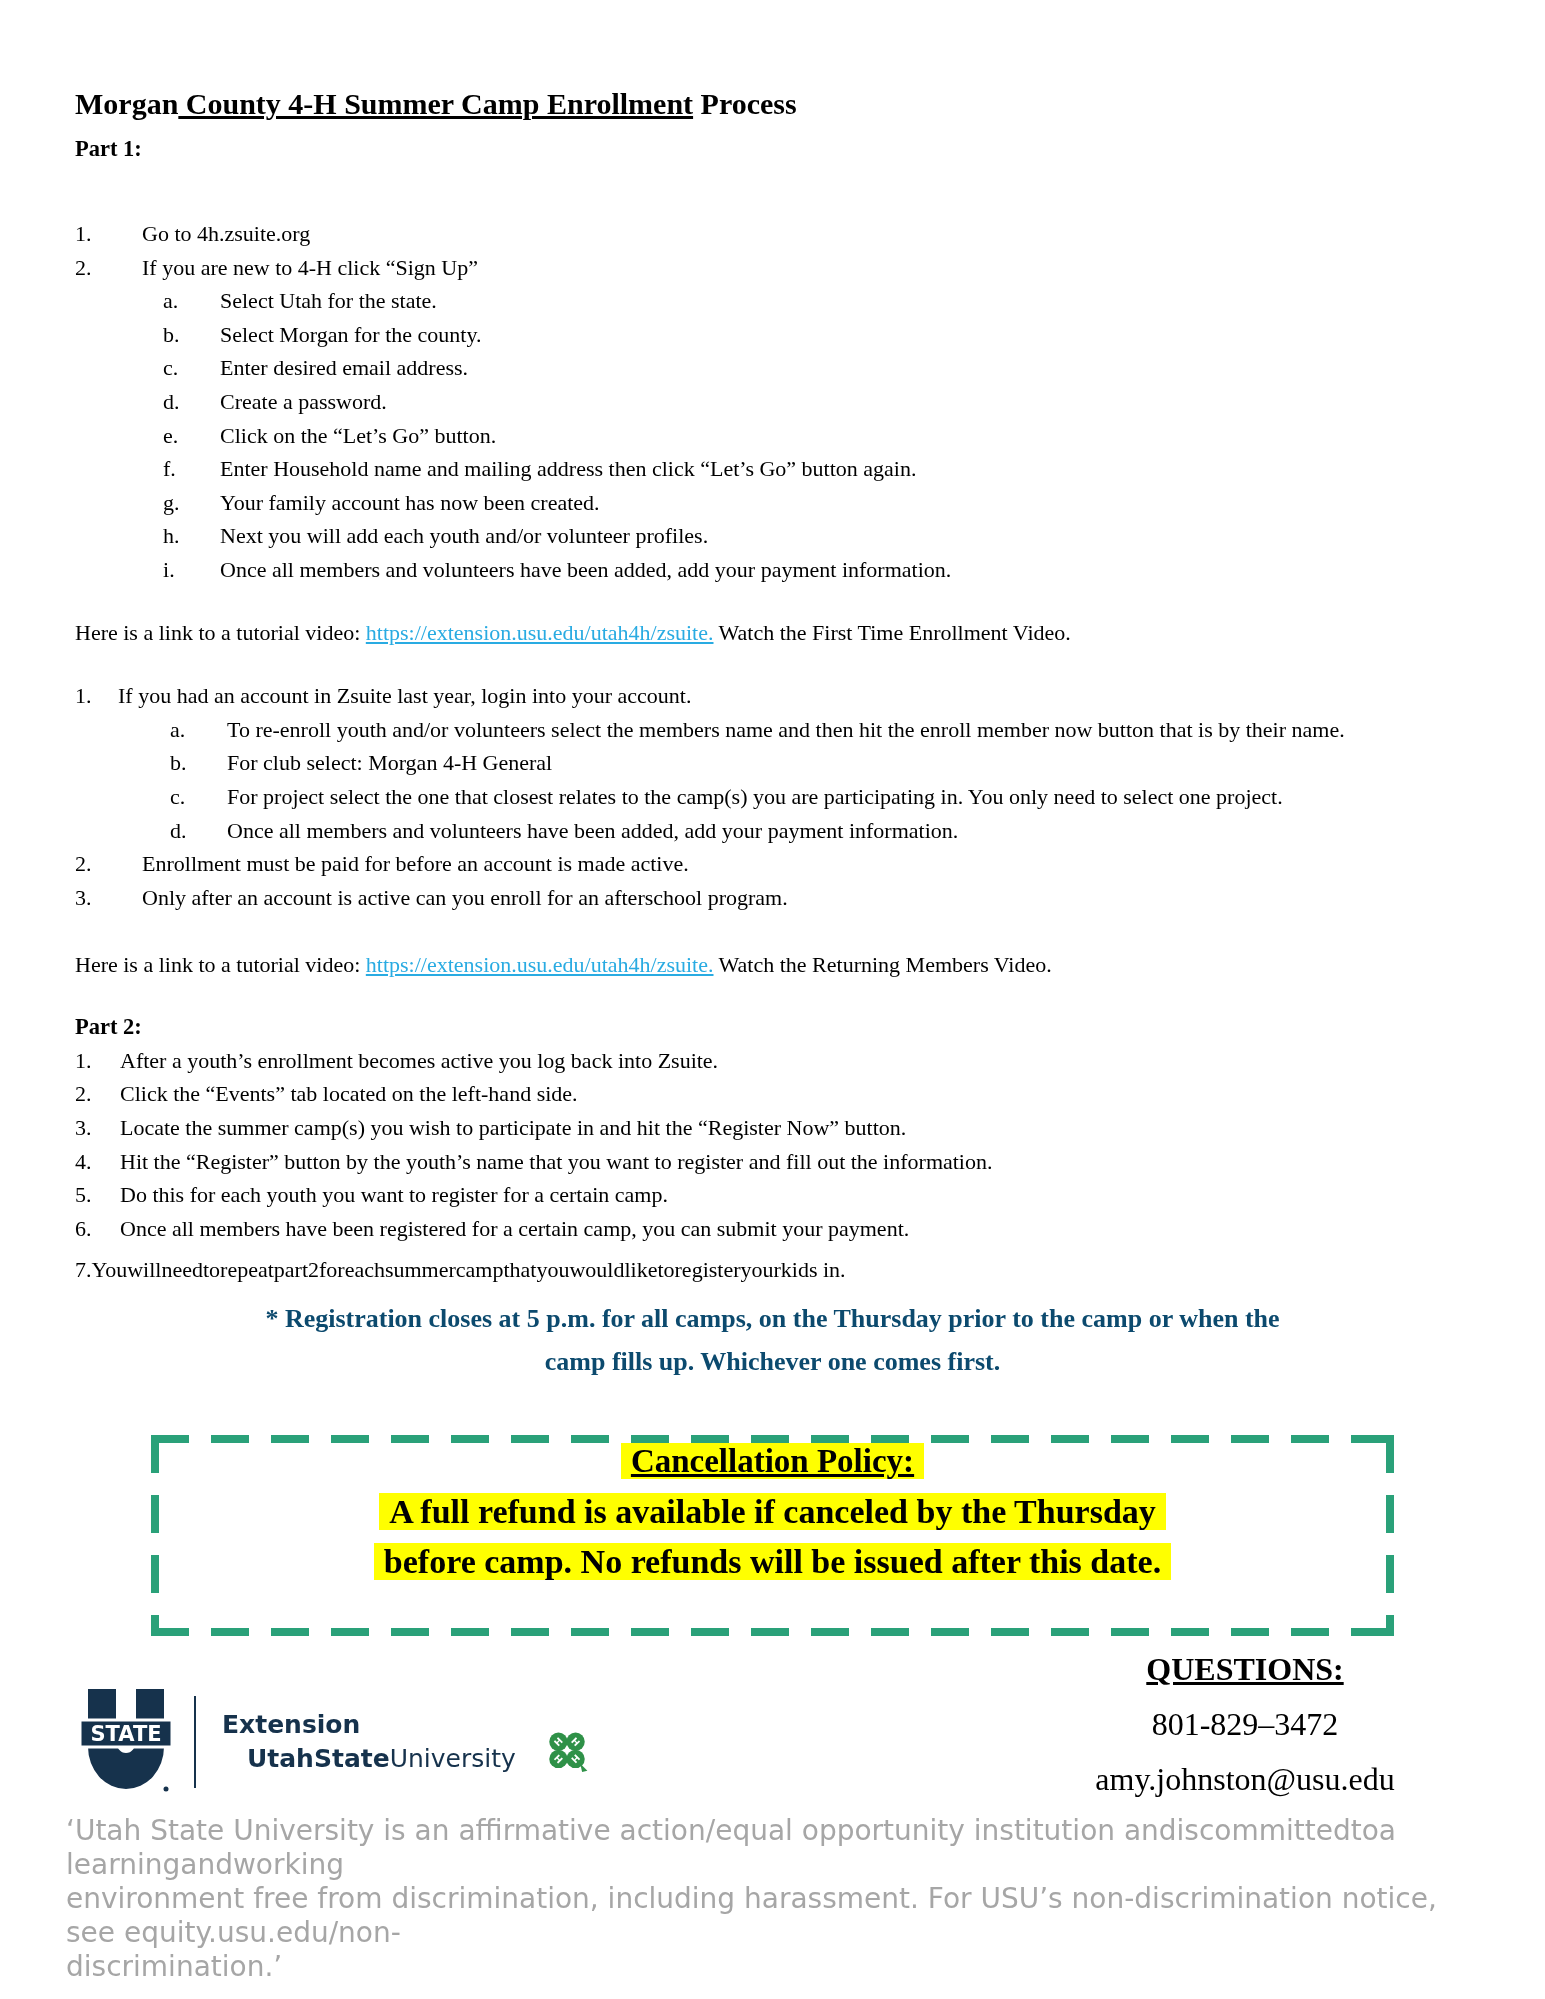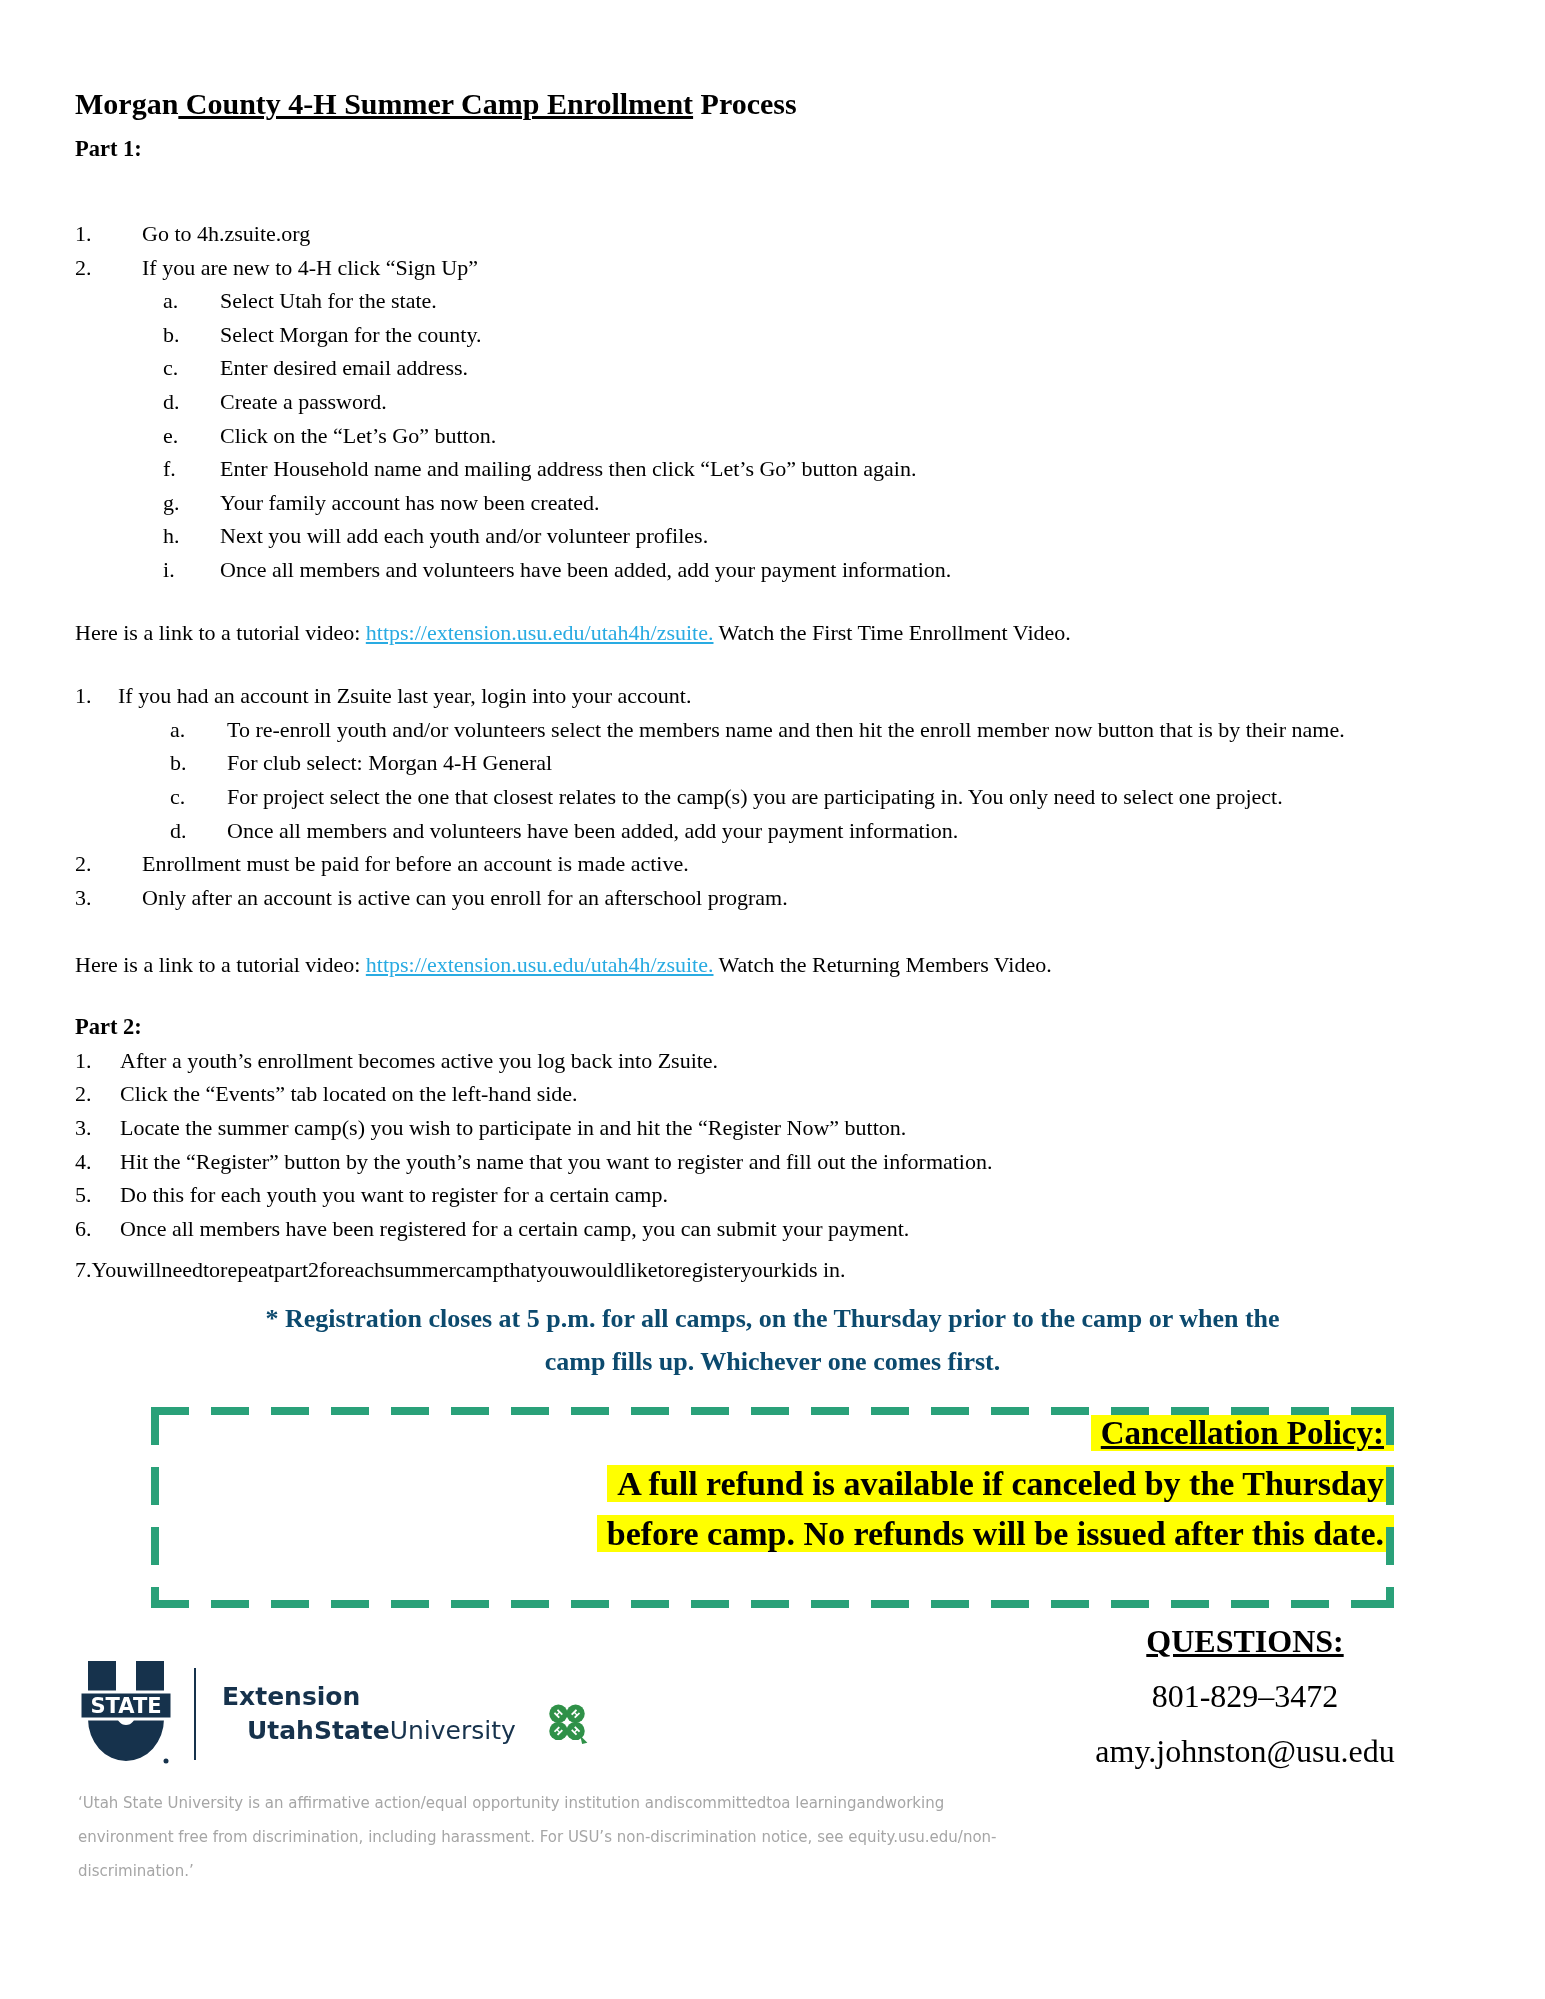--- a/index.html
+++ b/index.html
@@ -41,23 +41,23 @@
   .part2-heading{margin-top:28px;}
   .link{color:#29abe2;text-decoration:underline;cursor:pointer;}
   .step7{margin:8px 0 0 0;font-size:22px;line-height:34px;}
   .red-note{
     margin-top:10px;text-align:center;color:#0c4a6e;font-weight:bold;
     font-size:26px;line-height:43px;
   }
   .policy-box{
     position:relative;
     width:1243px;height:201px;
-    margin:24px auto 0 auto;
+    margin:52px auto 0 auto;
     box-sizing:border-box;
-    text-align:right;
+    text-align:center;
   }
   .pb-edge{position:absolute;background:transparent;}
   .pb-top,.pb-bottom{left:0;right:0;height:8px;
     background:repeating-linear-gradient(90deg,#2aa179 0 38px,transparent 38px 60px);}
   .pb-top{top:0;}
   .pb-bottom{bottom:0;}
   .pb-left,.pb-right{top:0;bottom:0;width:8px;
     background:repeating-linear-gradient(180deg,#2aa179 0 38px,transparent 38px 60px);}
   .pb-left{left:0;}
   .pb-right{right:0;}
@@ -78,23 +78,23 @@
     justify-content:space-between;
   }
   .logo-u{display:block;}
   .logo-divider{width:2px;height:92px;background:#16324c;margin:0 26px 0 22px;}
   .logo-text{color:#16324c;}
   .logo-ext{font-size:25px;font-weight:bold;line-height:34px;}
   .logo-usu{font-size:25px;line-height:34px;}
   .logo-usu .b{font-weight:bold;margin-left:25px;}
   .clover{margin-left:28px;margin-top:18px;display:block;}
   .footer{
-    position:absolute;top:178px;left:78px;width:1420px;
+    position:absolute;top:178px;left:66px;width:1420px;
     font-family:"DejaVu Sans", sans-serif;
-    font-size:15px;line-height:34px;color:#a6a6a6;
+    font-size:28px;line-height:34px;color:#a6a6a6;
   }
 </style>
 </head>
 <body>
 
 <div class="page">
 
   <h1 class="doc-title"><span>Morgan</span><span class="u-title"> County 4-H Summer Camp Enrollment</span><span> Process</span></h1>
 
   <div class="part-heading">Part 1:</div>

